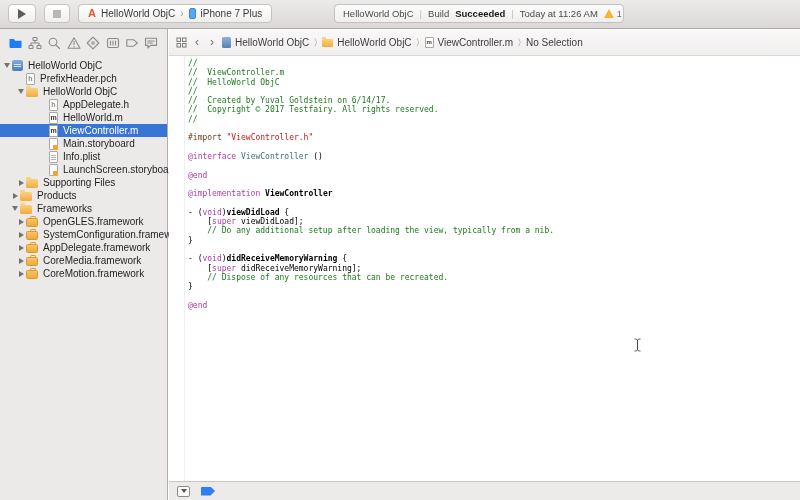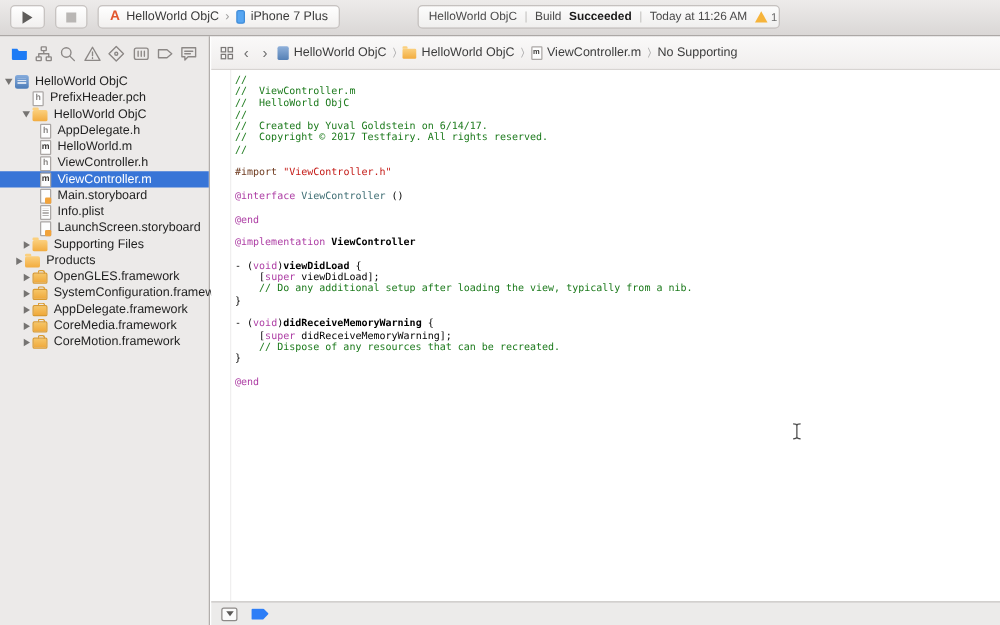--- a/index.html
+++ b/index.html
@@ -34,21 +34,21 @@
   
   .sidebar{position:absolute;top:29px;left:0;width:168px;bottom:0;background:#ECEAE9;
     border-right:1px solid #B2AEAC;box-sizing:border-box}
   .navbar{height:28px;display:flex;align-items:center;justify-content:space-between;padding:0 7px}
   .nav-btn{width:17px;height:17px;display:flex;align-items:center;justify-content:center}
   .nav-btn svg{stroke:#8C8886;fill:none;stroke-width:1.1;stroke-linejoin:round;stroke-linecap:round}
   .nav-btn.sel svg{stroke:none;fill:#1D7BF5}
   .tree{padding-top:2px}
   .tree-row{height:13px;display:flex;align-items:center;font-size:10px;color:#1F1F1F;white-space:nowrap;cursor:default}
   .tree-row.selected{background:var(--selection);color:#FFF}
-  .lv0{padding-left:2px}.lv1{padding-left:10px}.lv2{padding-left:16px}.lv3{padding-left:22px}
+  .lv0{padding-left:2px}.lv1{padding-left:10px}.lv2{padding-left:16px}.lv3{padding-left:39px}
   .disc{width:10px;flex:0 0 10px;display:flex;align-items:center;justify-content:center}
   .disc.down::before{content:"";border-left:3.5px solid transparent;border-right:3.5px solid transparent;border-top:5px solid #767472}
   .disc.right::before{content:"";border-top:3.5px solid transparent;border-bottom:3.5px solid transparent;border-left:5px solid #767472}
   .ti{flex:0 0 12px;width:12px;height:12px;margin-right:4px;position:relative;box-sizing:border-box;
     display:flex;align-items:center;justify-content:center;font:bold 7px "Liberation Sans",sans-serif}
   .ti-project{width:11px;height:11px;flex-basis:11px;background:linear-gradient(#86ACDC,#4C7CB8);border-radius:2px}
   .ti-project::before{content:"";width:7px;height:5px;background:
      repeating-linear-gradient(#FFF0 0 1px,#FFFFFFBB 1px 2px)}
   .ti-folder,.ti-framework{width:12px;height:9px;margin-top:2px;border-radius:1.5px}
   .ti-folder{background:linear-gradient(#FBD07E,#F2AC3F)}
@@ -205,25 +205,20 @@
       <div class="tree-row lv3">
         <span class="disc none"></span>
         <span class="ti ti-file-h">h</span>
         <span class="tlabel">AppDelegate.h</span>
       </div>
       <div class="tree-row lv3">
         <span class="disc none"></span>
         <span class="ti ti-file-m">m</span>
         <span class="tlabel">HelloWorld.m</span>
       </div>
-      <div class="tree-row lv3">
-        <span class="disc none"></span>
-        <span class="ti ti-file-h">h</span>
-        <span class="tlabel">ViewController.h</span>
-      </div>
       <div class="tree-row lv3 selected">
         <span class="disc none"></span>
         <span class="ti ti-file-m">m</span>
         <span class="tlabel">ViewController.m</span>
       </div>
       <div class="tree-row lv3">
         <span class="disc none"></span>
         <span class="ti ti-storyboard"></span>
         <span class="tlabel">Main.storyboard</span>
       </div>
@@ -239,20 +234,25 @@
       </div>
       <div class="tree-row lv2">
         <span class="disc right"></span>
         <span class="ti ti-folder"></span>
         <span class="tlabel">Supporting Files</span>
       </div>
       <div class="tree-row lv1">
         <span class="disc right"></span>
         <span class="ti ti-folder"></span>
         <span class="tlabel">Products</span>
+      </div>
+      <div class="tree-row lv1">
+        <span class="disc down"></span>
+        <span class="ti ti-folder"></span>
+        <span class="tlabel">Frameworks</span>
       </div>
       <div class="tree-row lv2">
         <span class="disc right"></span>
         <span class="ti ti-framework"></span>
         <span class="tlabel">OpenGLES.framework</span>
       </div>
       <div class="tree-row lv2">
         <span class="disc right"></span>
         <span class="ti ti-framework"></span>
         <span class="tlabel">SystemConfiguration.framework</span>
@@ -299,21 +299,21 @@
           <span class="ji ji-folder"></span>
           <span>HelloWorld ObjC</span>
         </span>
         <span class="jb-sep">〉</span>
         <span class="jb-item">
           <span class="ji ji-file-m">m</span>
           <span>ViewController.m</span>
         </span>
         <span class="jb-sep">〉</span>
         <span class="jb-item">
-          <span>No Supporting</span>
+          <span>No Selection</span>
         </span>
       </span>
   </div>
   <div class="code-area">
     <div class="gutter"></div>
     <div class="code" id="code"><div class="code-line"><span class="s-cmt">//</span></div><div class="code-line"><span class="s-cmt">//  ViewController.m</span></div><div class="code-line"><span class="s-cmt">//  HelloWorld ObjC</span></div><div class="code-line"><span class="s-cmt">//</span></div><div class="code-line"><span class="s-cmt">//  Created by Yuval Goldstein on 6/14/17.</span></div><div class="code-line"><span class="s-cmt">//  Copyright © 2017 Testfairy. All rights reserved.</span></div><div class="code-line"><span class="s-cmt">//</span></div><div class="code-line"></div><div class="code-line"><span class="s-pre">#import</span><span class="s-p"> </span><span class="s-str">"ViewController.h"</span></div><div class="code-line"></div><div class="code-line"><span class="s-kw">@interface</span><span class="s-p"> </span><span class="s-cls">ViewController</span><span class="s-p"> ()</span></div><div class="code-line"></div><div class="code-line"><span class="s-kw">@end</span></div><div class="code-line"></div><div class="code-line"><span class="s-kw">@implementation</span><span class="s-p"> </span><span class="s-fnb">ViewController</span></div><div class="code-line"></div><div class="code-line"><span class="s-p">- (</span><span class="s-kw">void</span><span class="s-p">)</span><span class="s-fnb">viewDidLoad</span><span class="s-p"> {</span></div><div class="code-line"><span class="s-p">    [</span><span class="s-kw">super</span><span class="s-p"> viewDidLoad];</span></div><div class="code-line"><span class="s-p">    </span><span class="s-cmt">// Do any additional setup after loading the view, typically from a nib.</span></div><div class="code-line"><span class="s-p">}</span></div><div class="code-line"></div><div class="code-line"><span class="s-p">- (</span><span class="s-kw">void</span><span class="s-p">)</span><span class="s-fnb">didReceiveMemoryWarning</span><span class="s-p"> {</span></div><div class="code-line"><span class="s-p">    [</span><span class="s-kw">super</span><span class="s-p"> didReceiveMemoryWarning];</span></div><div class="code-line"><span class="s-p">    </span><span class="s-cmt">// Dispose of any resources that can be recreated.</span></div><div class="code-line"><span class="s-p">}</span></div><div class="code-line"></div><div class="code-line"><span class="s-kw">@end</span></div></div>
     <svg class="ibeam" width="9" height="14" viewBox="0 0 9 14">
       <path d="M1.5 1 C3 1 4.5 1.4 4.5 2.4 C4.5 1.4 6 1 7.5 1 M4.5 2 V12 M1.5 13 C3 13 4.5 12.6 4.5 11.6 C4.5 12.6 6 13 7.5 13" stroke="#4A4A4A" fill="none" stroke-width="1"></path>
     </svg>
   </div>

